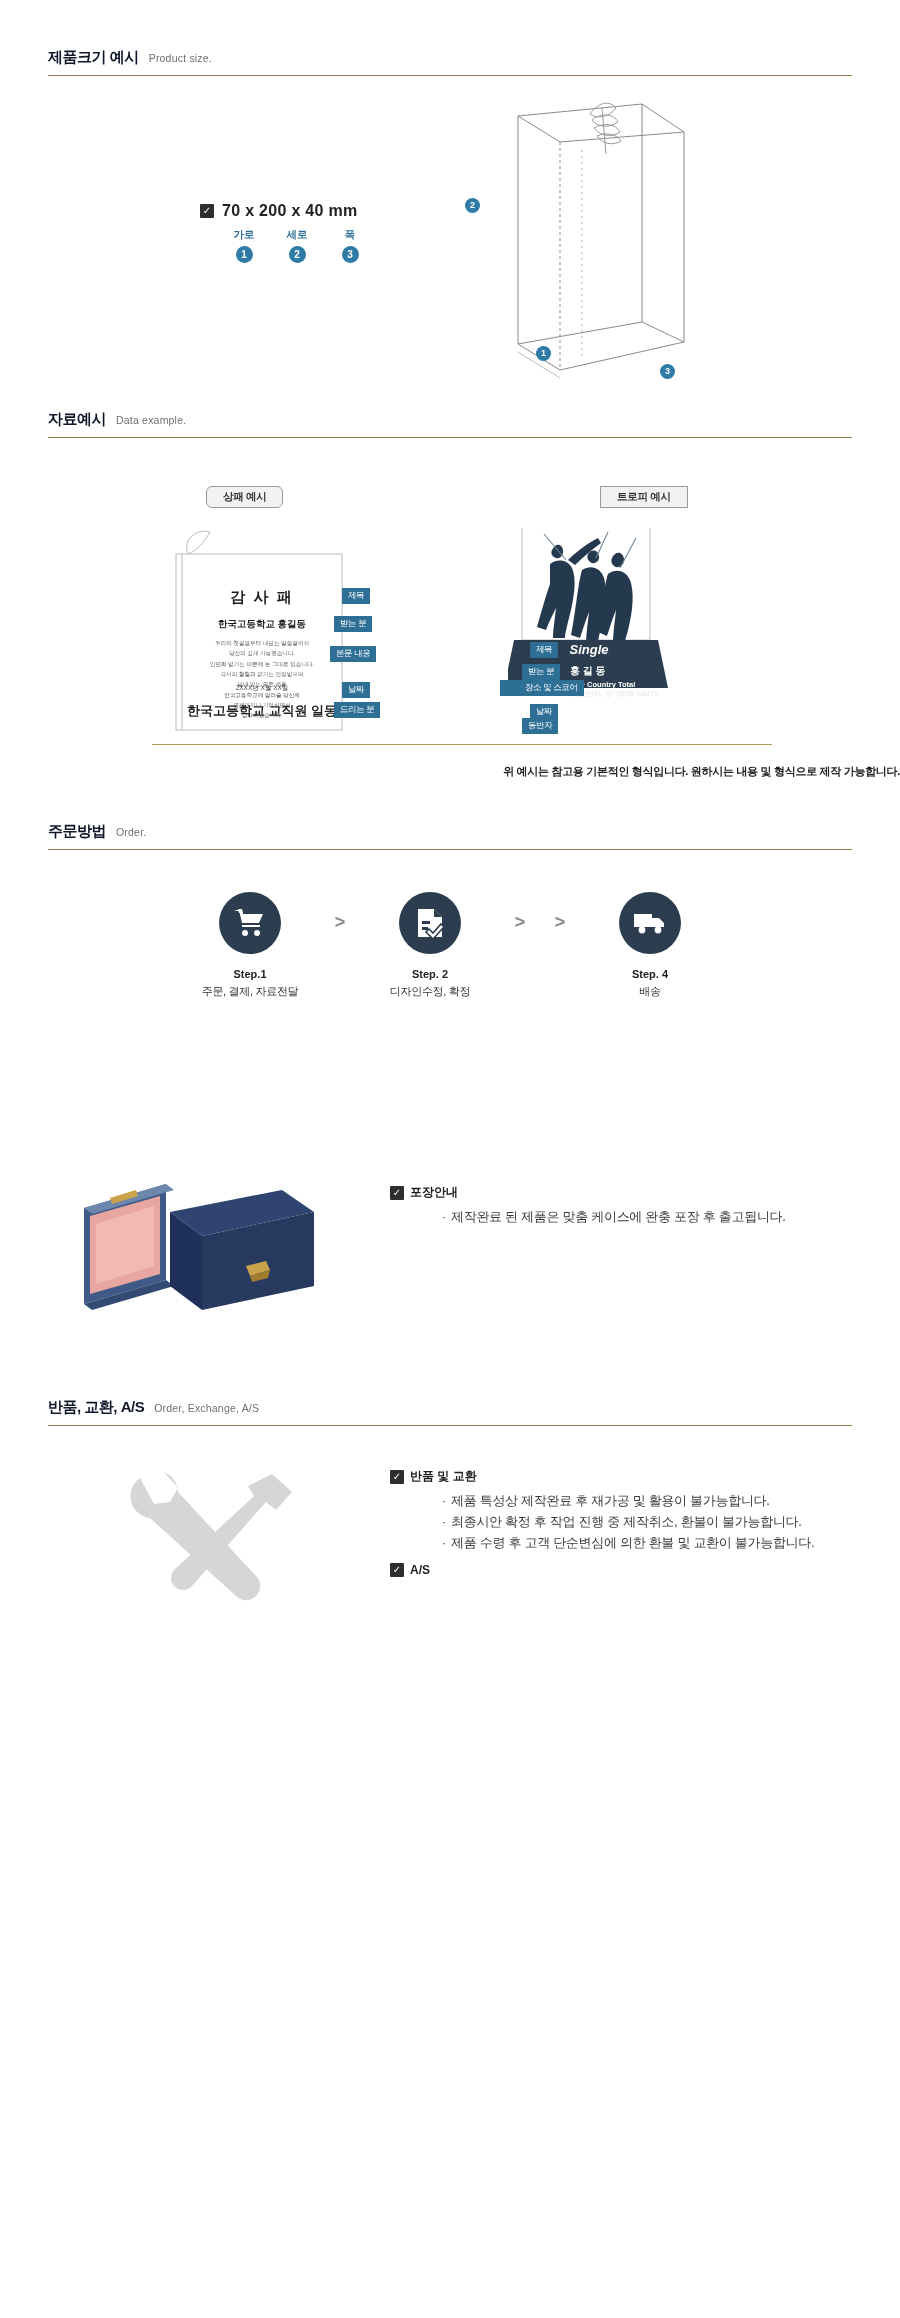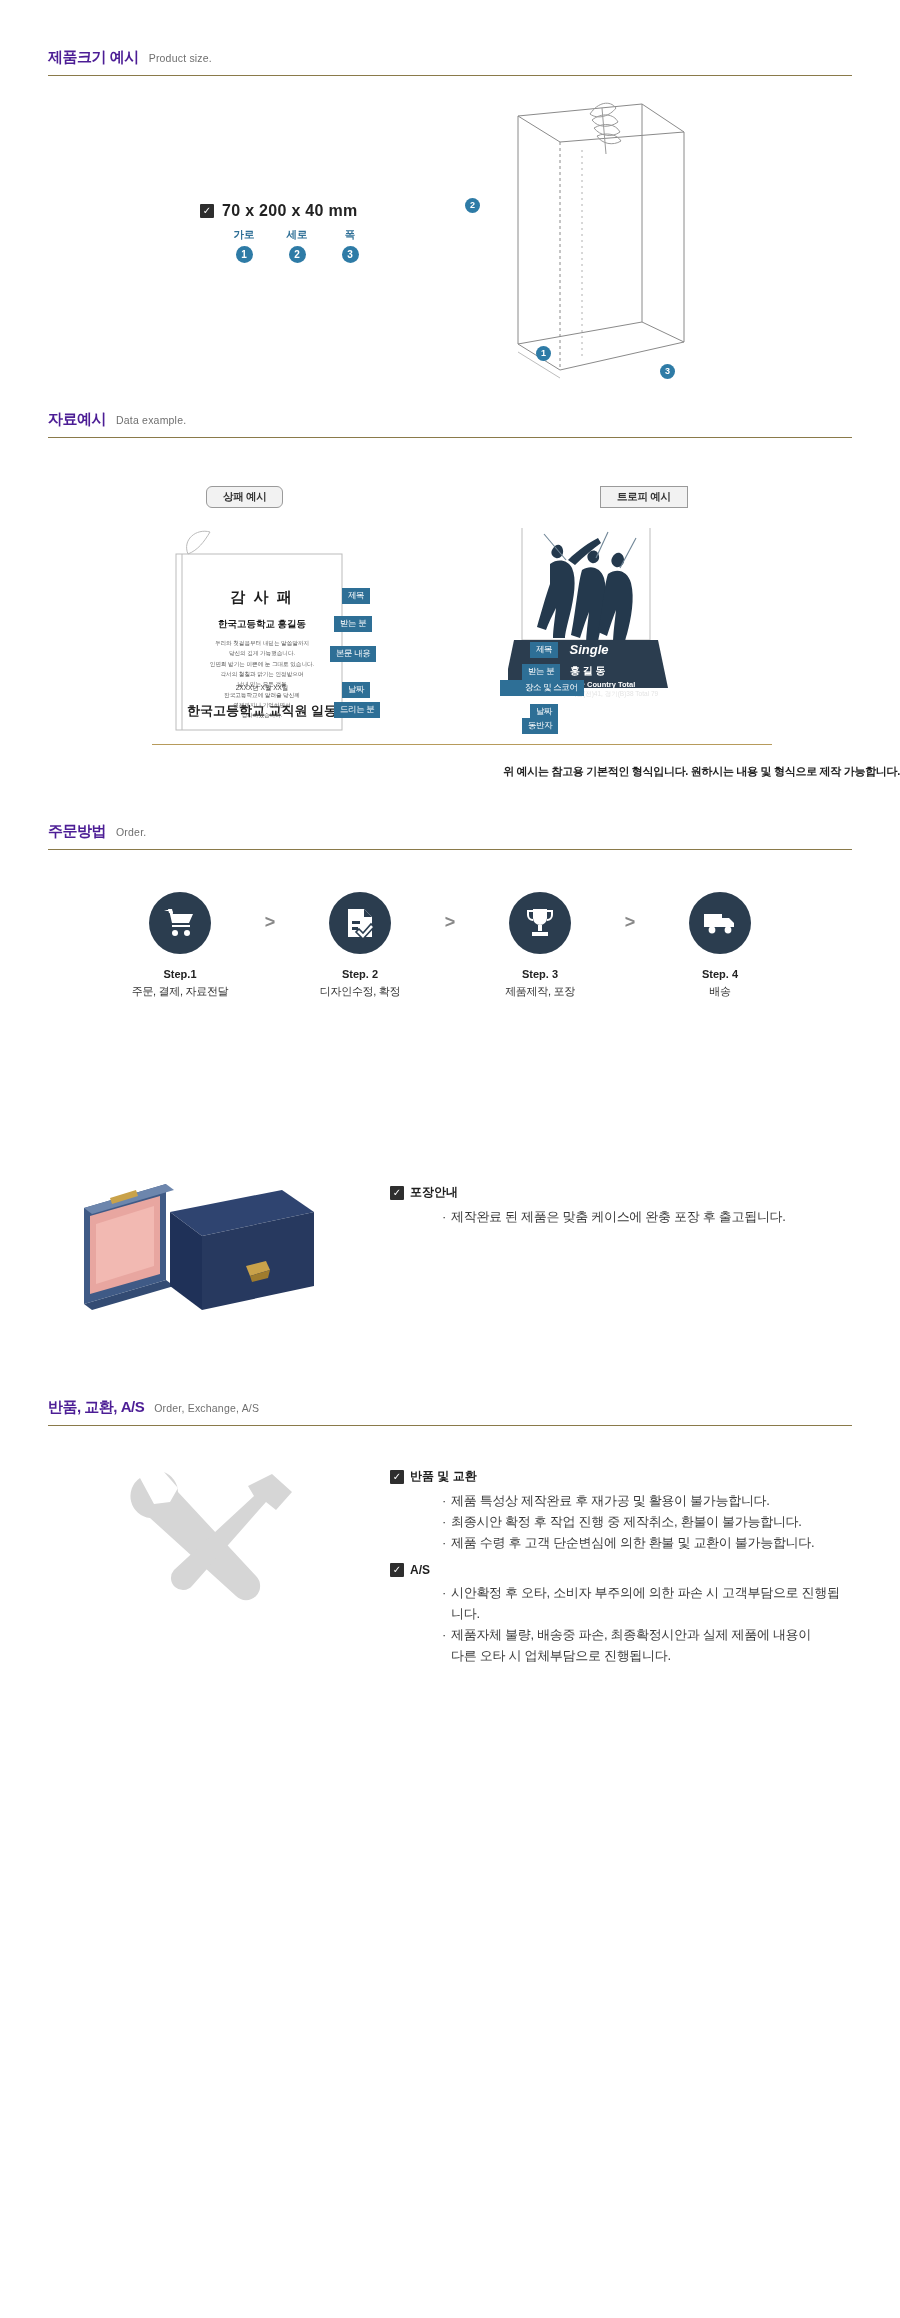--- a/index.html
+++ b/index.html
@@ -18,21 +18,21 @@
     margin: 0 48px;
     padding-bottom: 8px;
     border-bottom: 1px solid #8a7a4a;
     display: flex;
     align-items: baseline;
     gap: 10px;
   }
   .sec-head .ko {
     font-size: 15px;
     font-weight: bold;
-    color: #4c1d95;
+    color: #0f172a;
     letter-spacing: -0.5px;
   }
   .sec-head .en {
     font-size: 10.5px;
     color: #6f6f6f;
     letter-spacing: 0.2px;
   }
 
   
   .block { position: relative; }
@@ -370,33 +370,20 @@
               <path d="M7 14 h8 v3 H7 z M7 20 h6 v3 H7 z" fill="#2b3d4f"></path>
               <path d="M14 22 l4 4 l8 -9 l3 3 l-11 12 l-7 -7 z" fill="#ffffff" stroke="#2b3d4f" stroke-width="1.6"></path>
             </svg>
           </div>
           <div class="step-title" data-name="order-step-title">Step. 2</div>
           <div class="step-desc" data-name="order-step-desc">디자인수정, 확정</div>
         </div>
 
         <div class="arrow" data-name="step-arrow">&gt;</div>
 
-        <div class="step" data-name="order-step-3">
-          <div class="circle" data-name="trophy-icon">
-            <svg width="30" height="32" viewBox="0 0 30 32" fill="#ffffff" data-name="trophy-icon-svg">
-              <path d="M8 2 h14 v9 a7 7 0 0 1 -14 0 z"></path>
-              <path d="M13 18 h4 v6 h-4 z"></path>
-              <path d="M7 25 h16 v4 H7 z"></path>
-              <path d="M8 4 H3 v4 a5 5 0 0 0 5 5" fill="none" stroke="#ffffff" stroke-width="2"></path>
-              <path d="M22 4 h5 v4 a5 5 0 0 1 -5 5" fill="none" stroke="#ffffff" stroke-width="2"></path>
-            </svg>
-          </div>
-          <div class="step-title" data-name="order-step-title">Step. 3</div>
-          <div class="step-desc" data-name="order-step-desc">제품제작, 포장</div>
-        </div>
 
         <div class="arrow" data-name="step-arrow">&gt;</div>
 
         <div class="step" data-name="order-step-4">
           <div class="circle" data-name="truck-icon">
             <svg width="34" height="26" viewBox="0 0 34 26" fill="#ffffff" data-name="truck-icon-svg">
               <rect x="1" y="4" width="18" height="13"></rect>
               <path d="M19 8 h7 l5 5 v4 h-12 z"></path>
               <circle cx="9" cy="20" r="3.4"></circle>
               <circle cx="25" cy="20" r="3.4"></circle>
@@ -477,25 +464,20 @@
             <li data-name="list-item">최종시안 확정 후 작업 진행 중 제작취소, 환불이 불가능합니다.</li>
             <li data-name="list-item">제품 수령 후 고객 단순변심에 의한 환불 및 교환이 불가능합니다.</li>
           </ul>
         </div>
 
         <div class="ret-group" data-name="returns-group-as">
           <div class="info-head" data-name="as-heading-row">
             <span class="chk" data-name="checkbox-icon">✓</span>
             <span data-name="as-heading">A/S</span>
           </div>
-          <ul class="info-list" data-name="as-list">
-            <li data-name="list-item">시안확정 후 오타, 소비자 부주의에 의한 파손 시 고객부담으로 진행됩니다.</li>
-            <li data-name="list-item">제품자체 불량, 배송중 파손, 최종확정시안과 실제 제품에 내용이</li>
-            <li style="padding-left: 9px; list-style: none;" data-name="list-item-continuation">다른 오타 시 업체부담으로 진행됩니다.</li>
-          </ul>
         </div>
 
       </div>
     </div>
   </div>
 
 </div>
 
 <style>
   li[data-name="list-item-continuation"]:before { content: "" !important; }

